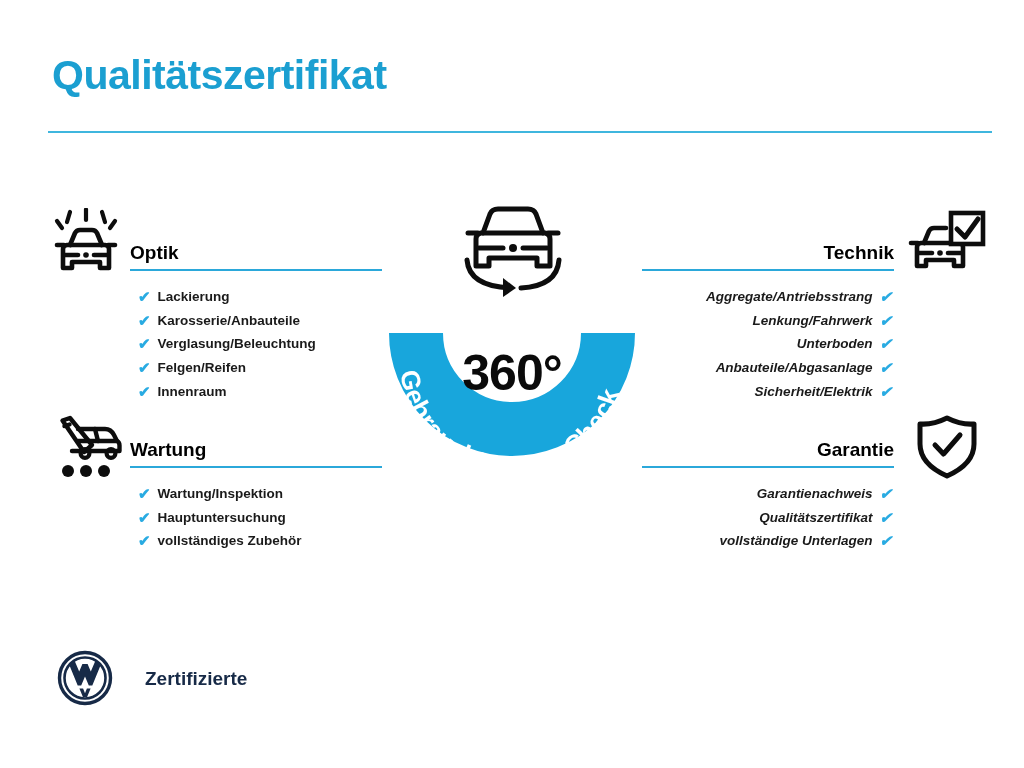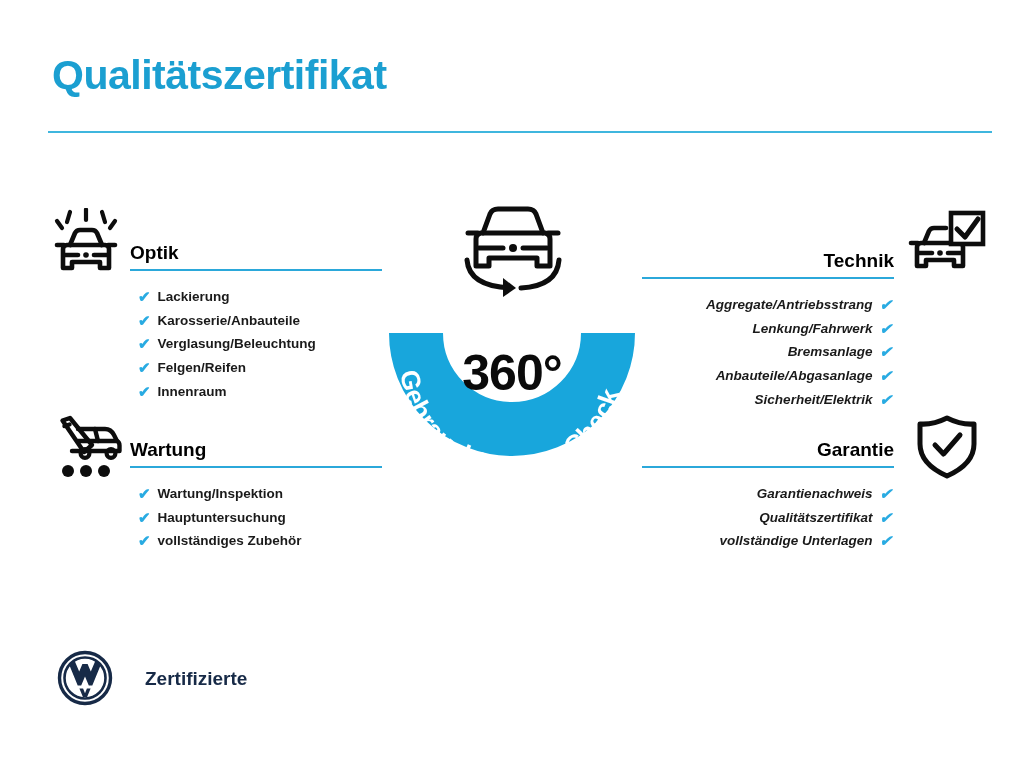--- a/index.html
+++ b/index.html
@@ -234,36 +234,36 @@
       <line x1="11" y1="45" x2="24" y2="45"></line>
       <line x1="40" y1="45" x2="53" y2="45"></line>
     </g>
     <circle cx="32" cy="45" r="2.8" fill="#0D0D0D"></circle>
 
     <rect x="43" y="5" width="32" height="31" fill="#ffffff" stroke="#0D0D0D" stroke-width="4.6"></rect>
     <path d="M49 21 L57 29 L70 11" fill="none" stroke="#0D0D0D" stroke-width="5" stroke-linecap="round" stroke-linejoin="round"></path>
   </svg>
 </div>
 
-<div class="section right" style="left:642px; top:248px; width:252px;">
+<div class="section right" style="left:642px; top:240px; width:252px;">
   <div class="sec-head">
     <div class="sec-title">Technik</div>
     <div class="sec-rule"></div>
   </div>
   <div class="sec-list" style="padding-right:2px;">
     <div class="sec-item">
       <span>Aggregate/Antriebsstrang</span>
       <span class="tick">✔</span>
     </div>
     <div class="sec-item">
       <span>Lenkung/Fahrwerk</span>
       <span class="tick">✔</span>
     </div>
     <div class="sec-item">
-      <span>Bremsanlage</span>
+      <span>Unterboden</span>
       <span class="tick">✔</span>
     </div>
     <div class="sec-item">
       <span>Anbauteile/Abgasanlage</span>
       <span class="tick">✔</span>
     </div>
     <div class="sec-item">
       <span>Sicherheit/Elektrik</span>
       <span class="tick">✔</span>
     </div>

